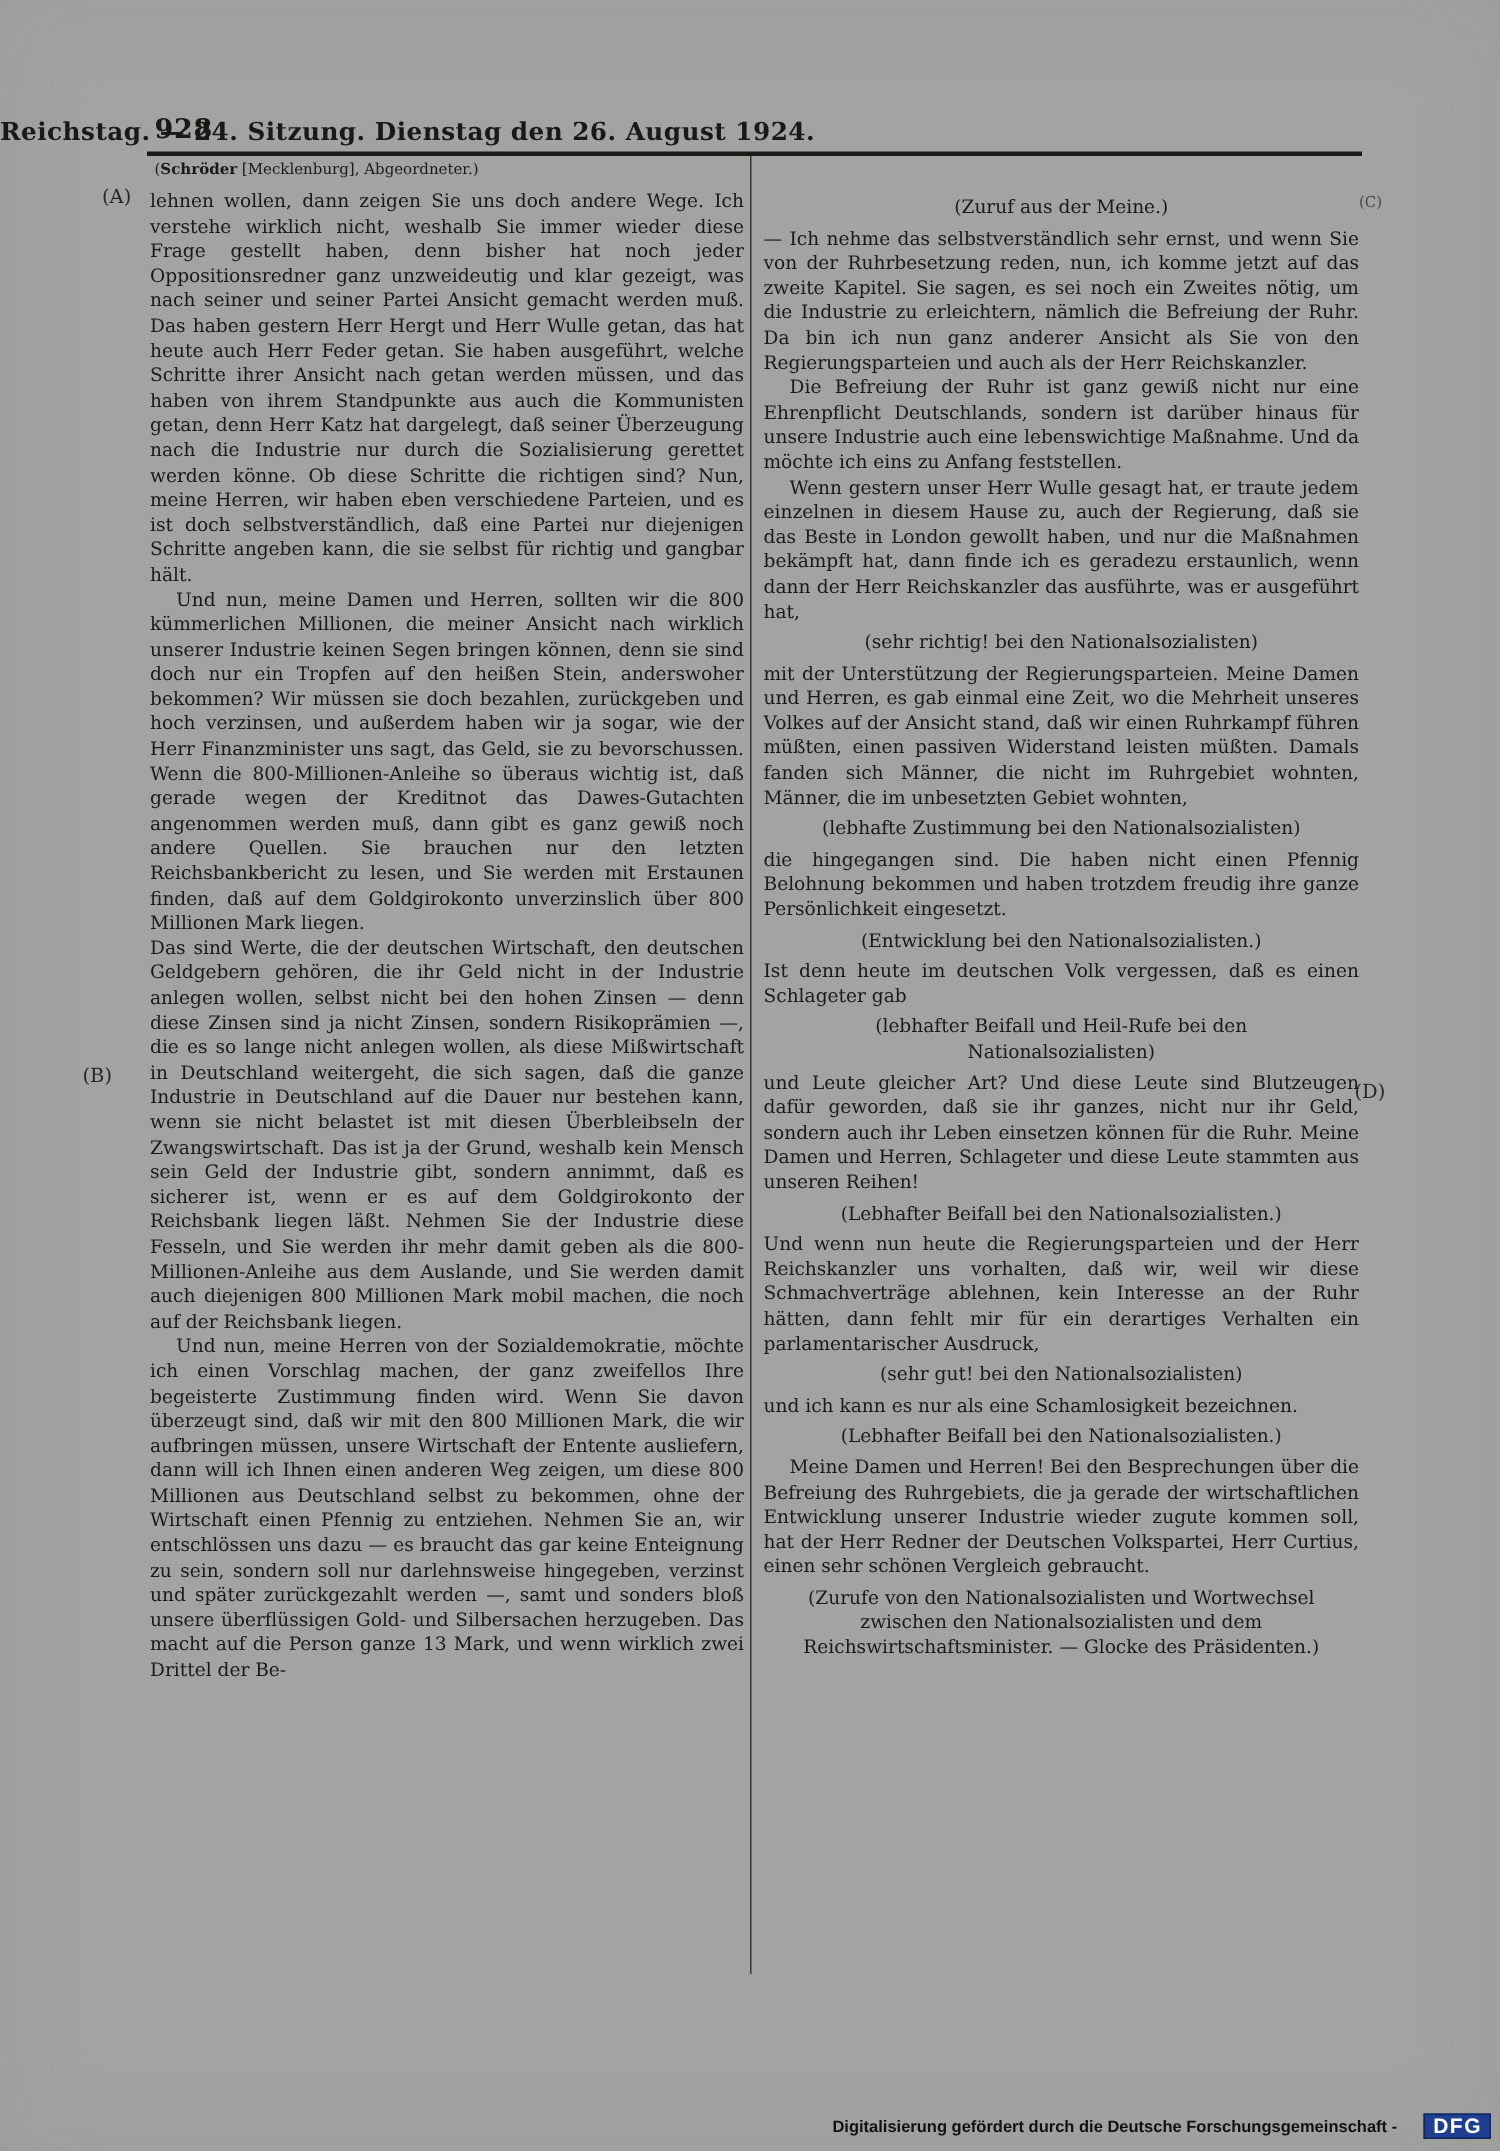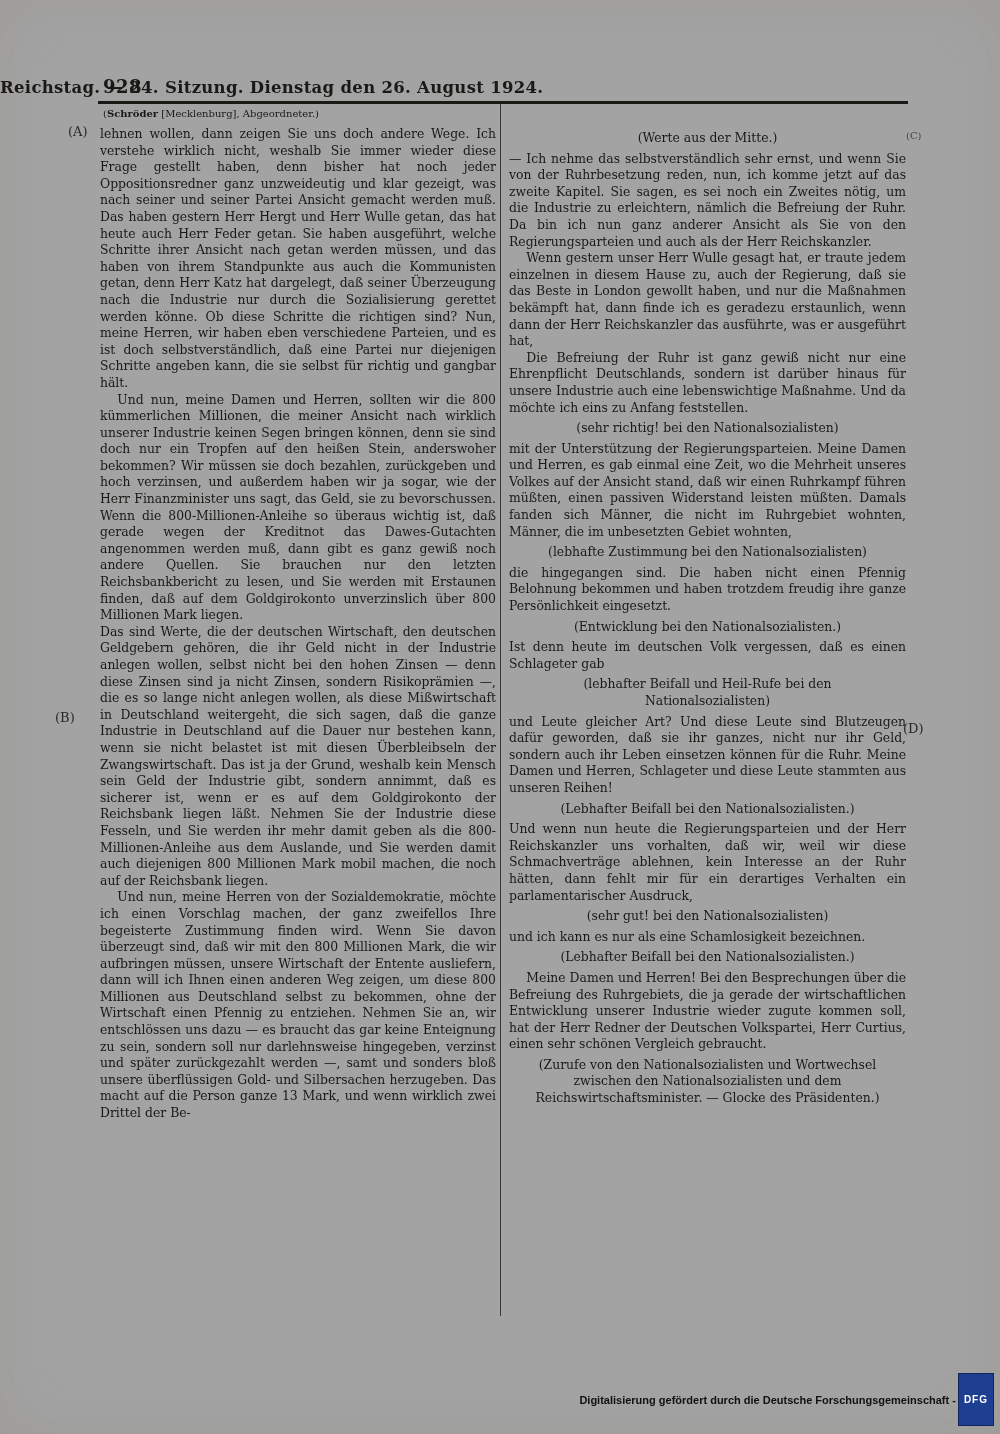--- a/index.html
+++ b/index.html
@@ -55,29 +55,29 @@
     position:absolute;font-size:13px;color:#2a2723;
     font-family:"DejaVu Serif",serif;
   }
   .marker-a{left:68px;top:124px;}
   .marker-b{left:55px;top:710px;}
   .marker-c{left:906px;top:130px;font-size:10px;color:#4b463f;}
   .marker-d{left:903px;top:721px;}
   
   .footer{
     position:absolute;right:6px;bottom:8px;
-    display:flex;align-items:center;gap:2px;
+    display:flex;align-items:center;gap:18px;
     font-family:"Liberation Sans",sans-serif;
     font-size:11px;font-weight:bold;color:#111;
   }
   .dfg-logo{
     display:inline-block;
     background:#1d3e91;color:#ffffff;
-    font-size:10px;font-weight:bold;letter-spacing:1px;
-    padding:20px 5px;line-height:11px;
+    font-size:14px;font-weight:bold;letter-spacing:1px;
+    padding:2px 5px;line-height:11px;
     border:1px solid #10255c;
   }
 </style>
 </head>
 <body>
 
 <div class="page">
 
   <div class="page-number">928</div>
   <div class="header-title">Reichstag. — 24. Sitzung.   Dienstag den 26. August 1924.</div>
@@ -92,24 +92,24 @@
 
   <div class="col-divider"></div>
 
   <div class="col col-left">
       <p class="para">lehnen wollen, dann zeigen Sie uns doch andere Wege. Ich verstehe wirklich nicht, weshalb Sie immer wieder diese Frage gestellt haben, denn bisher hat noch jeder Oppositionsredner ganz unzweideutig und klar gezeigt, was nach seiner und seiner Partei Ansicht gemacht werden muß. Das haben gestern Herr Hergt und Herr Wulle getan, das hat heute auch Herr Feder getan. Sie haben ausgeführt, welche Schritte ihrer Ansicht nach getan werden müssen, und das haben von ihrem Standpunkte aus auch die Kommunisten getan, denn Herr Katz hat dargelegt, daß seiner Überzeugung nach die Industrie nur durch die Sozialisierung gerettet werden könne. Ob diese Schritte die richtigen sind? Nun, meine Herren, wir haben eben verschiedene Parteien, und es ist doch selbstverständlich, daß eine Partei nur diejenigen Schritte angeben kann, die sie selbst für richtig und gangbar hält.</p>
       <p class="para indent">Und nun, meine Damen und Herren, sollten wir die 800 kümmerlichen Millionen, die meiner Ansicht nach wirklich unserer Industrie keinen Segen bringen können, denn sie sind doch nur ein Tropfen auf den heißen Stein, anderswoher bekommen? Wir müssen sie doch bezahlen, zurückgeben und hoch verzinsen, und außerdem haben wir ja sogar, wie der Herr Finanzminister uns sagt, das Geld, sie zu bevorschussen. Wenn die 800-Millionen-Anleihe so überaus wichtig ist, daß gerade wegen der Kreditnot das Dawes-Gutachten angenommen werden muß, dann gibt es ganz gewiß noch andere Quellen. Sie brauchen nur den letzten Reichsbankbericht zu lesen, und Sie werden mit Erstaunen finden, daß auf dem Goldgirokonto unverzinslich über 800 Millionen Mark liegen.</p>
       <p class="para">Das sind Werte, die der deutschen Wirtschaft, den deutschen Geldgebern gehören, die ihr Geld nicht in der Industrie anlegen wollen, selbst nicht bei den hohen Zinsen — denn diese Zinsen sind ja nicht Zinsen, sondern Risikoprämien —, die es so lange nicht anlegen wollen, als diese Mißwirtschaft in Deutschland weitergeht, die sich sagen, daß die ganze Industrie in Deutschland auf die Dauer nur bestehen kann, wenn sie nicht belastet ist mit diesen Überbleibseln der Zwangswirtschaft. Das ist ja der Grund, weshalb kein Mensch sein Geld der Industrie gibt, sondern annimmt, daß es sicherer ist, wenn er es auf dem Goldgirokonto der Reichsbank liegen läßt. Nehmen Sie der Industrie diese Fesseln, und Sie werden ihr mehr damit geben als die 800-Millionen-Anleihe aus dem Auslande, und Sie werden damit auch diejenigen 800 Millionen Mark mobil machen, die noch auf der Reichsbank liegen.</p>
       <p class="para indent">Und nun, meine Herren von der Sozialdemokratie, möchte ich einen Vorschlag machen, der ganz zweifellos Ihre begeisterte Zustimmung finden wird. Wenn Sie davon überzeugt sind, daß wir mit den 800 Millionen Mark, die wir aufbringen müssen, unsere Wirtschaft der Entente ausliefern, dann will ich Ihnen einen anderen Weg zeigen, um diese 800 Millionen aus Deutschland selbst zu bekommen, ohne der Wirtschaft einen Pfennig zu entziehen. Nehmen Sie an, wir entschlössen uns dazu — es braucht das gar keine Enteignung zu sein, sondern soll nur darlehnsweise hingegeben, verzinst und später zurückgezahlt werden —, samt und sonders bloß unsere überflüssigen Gold- und Silbersachen herzugeben. Das macht auf die Person ganze 13 Mark, und wenn wirklich zwei Drittel der Be-</p>
     </div>
   <div class="col col-right">
-      <p class="stage">(Werte aus der Mitte.)</p>
+      <p class="stage">(Zuruf aus der Meine.)</p>
       <p class="para">— Ich nehme das selbstverständlich sehr ernst, und wenn Sie von der Ruhrbesetzung reden, nun, ich komme jetzt auf das zweite Kapitel. Sie sagen, es sei noch ein Zweites nötig, um die Industrie zu erleichtern, nämlich die Befreiung der Ruhr. Da bin ich nun ganz anderer Ansicht als Sie von den Regierungsparteien und auch als der Herr Reichskanzler.</p>
+      <p class="para indent">Die Befreiung der Ruhr ist ganz gewiß nicht nur eine Ehrenpflicht Deutschlands, sondern ist darüber hinaus für unsere Industrie auch eine lebenswichtige Maßnahme. Und da möchte ich eins zu Anfang feststellen.</p>
       <p class="para indent">Wenn gestern unser Herr Wulle gesagt hat, er traute jedem einzelnen in diesem Hause zu, auch der Regierung, daß sie das Beste in London gewollt haben, und nur die Maßnahmen bekämpft hat, dann finde ich es geradezu erstaunlich, wenn dann der Herr Reichskanzler das ausführte, was er ausgeführt hat,</p>
-      <p class="para indent">Die Befreiung der Ruhr ist ganz gewiß nicht nur eine Ehrenpflicht Deutschlands, sondern ist darüber hinaus für unsere Industrie auch eine lebenswichtige Maßnahme. Und da möchte ich eins zu Anfang feststellen.</p>
       <p class="stage">(sehr richtig! bei den Nationalsozialisten)</p>
       <p class="para">mit der Unterstützung der Regierungsparteien. Meine Damen und Herren, es gab einmal eine Zeit, wo die Mehrheit unseres Volkes auf der Ansicht stand, daß wir einen Ruhrkampf führen müßten, einen passiven Widerstand leisten müßten. Damals fanden sich Männer, die nicht im Ruhrgebiet wohnten, Männer, die im unbesetzten Gebiet wohnten,</p>
       <p class="stage">(lebhafte Zustimmung bei den Nationalsozialisten)</p>
       <p class="para">die hingegangen sind. Die haben nicht einen Pfennig Belohnung bekommen und haben trotzdem freudig ihre ganze Persönlichkeit eingesetzt.</p>
       <p class="stage">(Entwicklung bei den Nationalsozialisten.)</p>
       <p class="para">Ist denn heute im deutschen Volk vergessen, daß es einen Schlageter gab</p>
       <p class="stage">(lebhafter Beifall und Heil-Rufe bei den Nationalsozialisten)</p>
       <p class="para">und Leute gleicher Art? Und diese Leute sind Blutzeugen dafür geworden, daß sie ihr ganzes, nicht nur ihr Geld, sondern auch ihr Leben einsetzen können für die Ruhr. Meine Damen und Herren, Schlageter und diese Leute stammten aus unseren Reihen!</p>
       <p class="stage">(Lebhafter Beifall bei den Nationalsozialisten.)</p>
       <p class="para">Und wenn nun heute die Regierungsparteien und der Herr Reichskanzler uns vorhalten, daß wir, weil wir diese Schmachverträge ablehnen, kein Interesse an der Ruhr hätten, dann fehlt mir für ein derartiges Verhalten ein parlamentarischer Ausdruck,</p>

